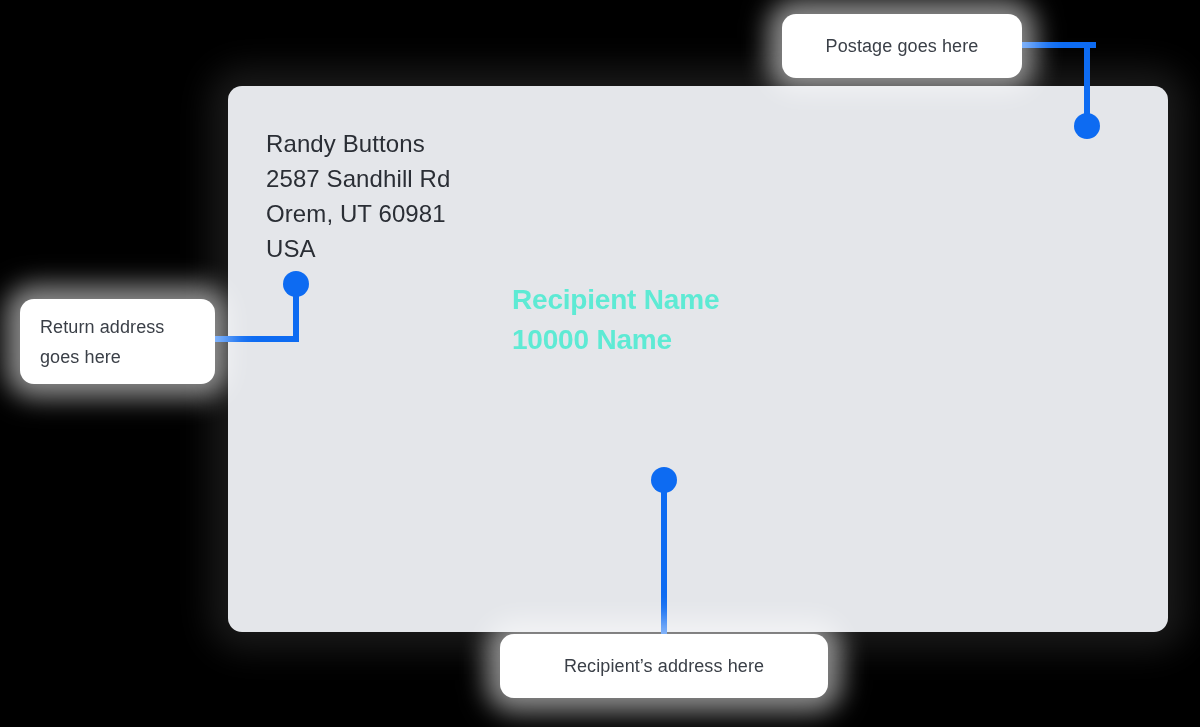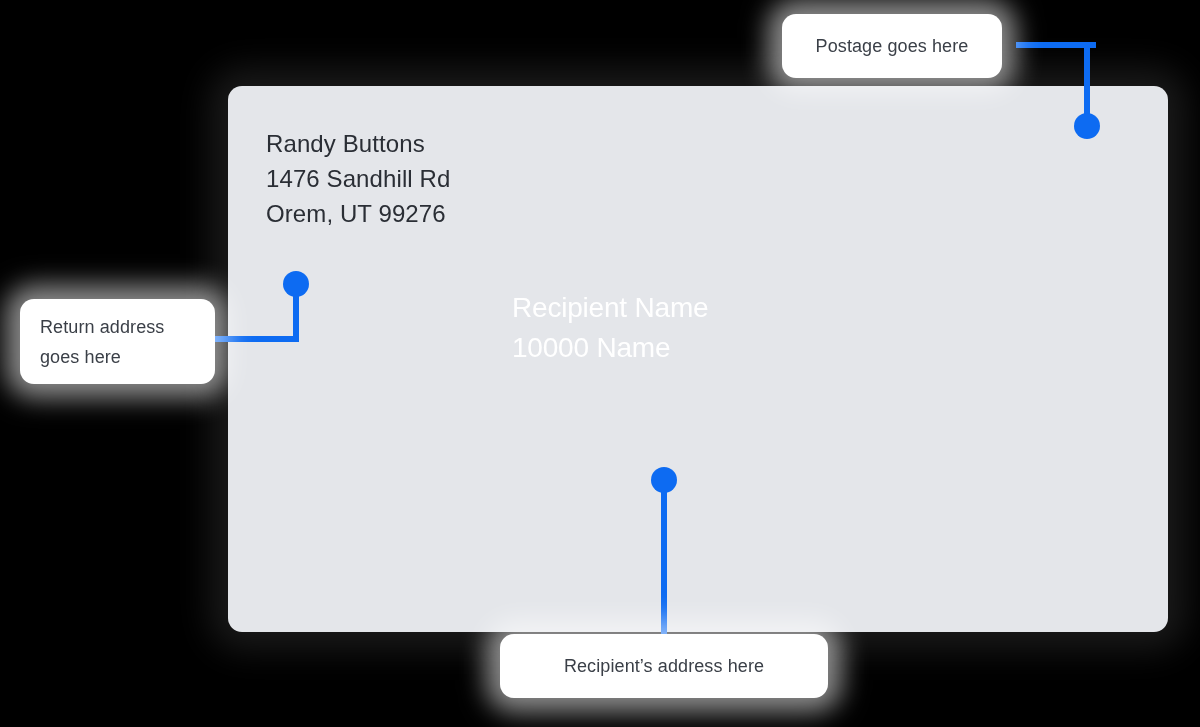--- a/index.html
+++ b/index.html
@@ -41,25 +41,25 @@
     color: #2a2e35;
     letter-spacing: 0.1px;
     white-space: nowrap;
   }
   .return-address div { font-weight: 400; }
 
   
   .recipient-address {
     position: absolute;
     left: 512px;
-    top: 288px;
+    top: 280px;
     font-size: 28px;
     line-height: 40px;
-    font-weight: 400;
-    color: #ffffff;
+    font-weight: 700;
+    color: #5eead4;
     letter-spacing: -0.2px;
     white-space: nowrap;
   }
 
   
   .tooltip {
     position: absolute;
     background: #ffffff;
     border-radius: 14px;
     color: #3a3f47;
@@ -68,21 +68,21 @@
     letter-spacing: 0.1px;
     display: flex;
     align-items: center;
     box-shadow: 0 0 26px 14px rgba(255,255,255,0.55);
     white-space: pre-line;
   }
 
   #tooltip-postage {
     left: 782px;
     top: 14px;
-    width: 220px;
+    width: 240px;
     height: 64px;
     justify-content: center;
     text-align: center;
   }
 
   #tooltip-return {
     left: 20px;
     top: 299px;
     width: 195px;
     height: 85px;
@@ -131,22 +131,23 @@
   <div class="envelope">
 
     
     
 
     
   </div>
 
   <div class="return-address">
     <div>Randy Buttons</div>
-    <div>1476 Sandhill Rd</div>
-    <div>Orem, UT 99276</div>
+    <div>2587 Sandhill Rd</div>
+    <div>Orem, UT 60981</div>
+    <div>USA</div>
   </div>
 
   <div class="recipient-address">
     <div>Recipient Name</div>
     <div>10000 Name</div>
   </div>
 
   <div class="connector" id="conn-postage-h"></div>
   <div class="connector" id="conn-postage-v"></div>
   <div class="dot" id="dot-postage"></div>

